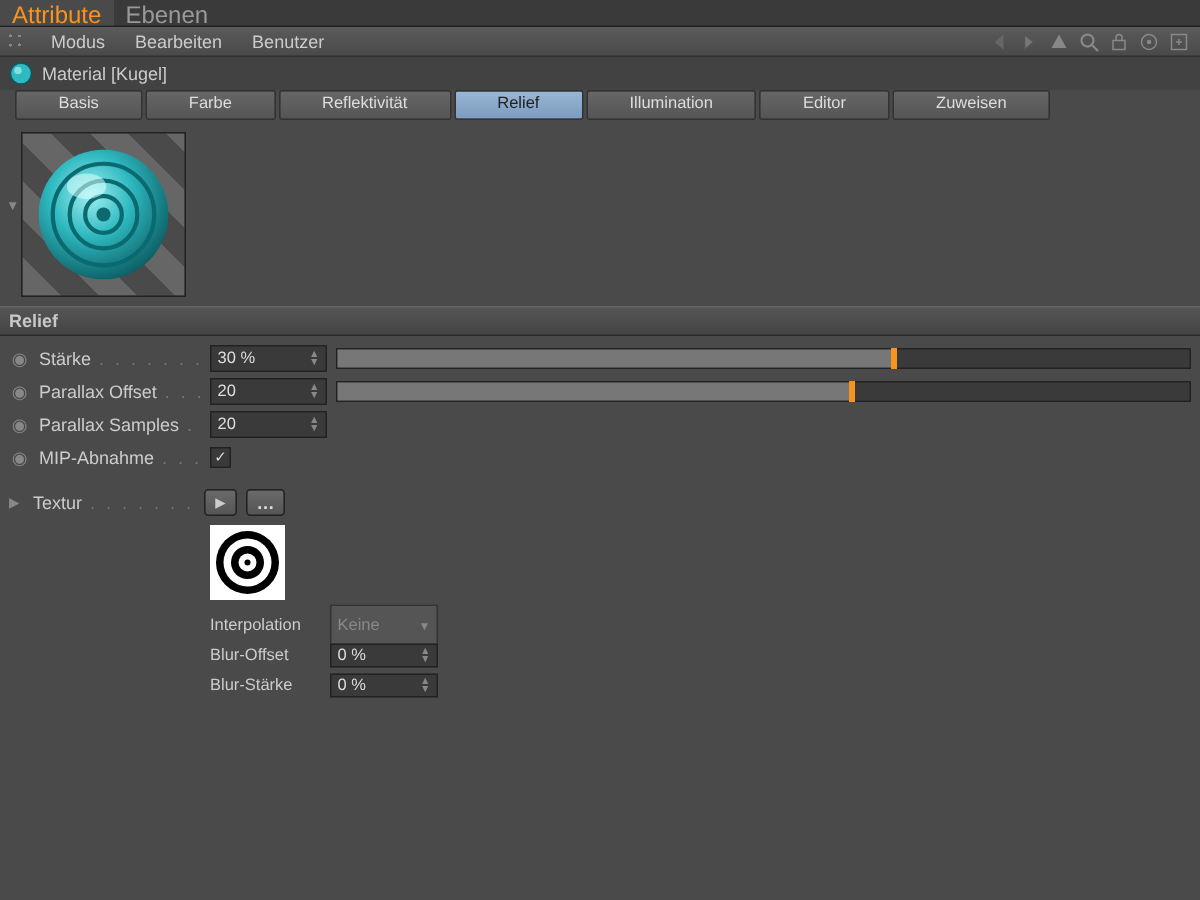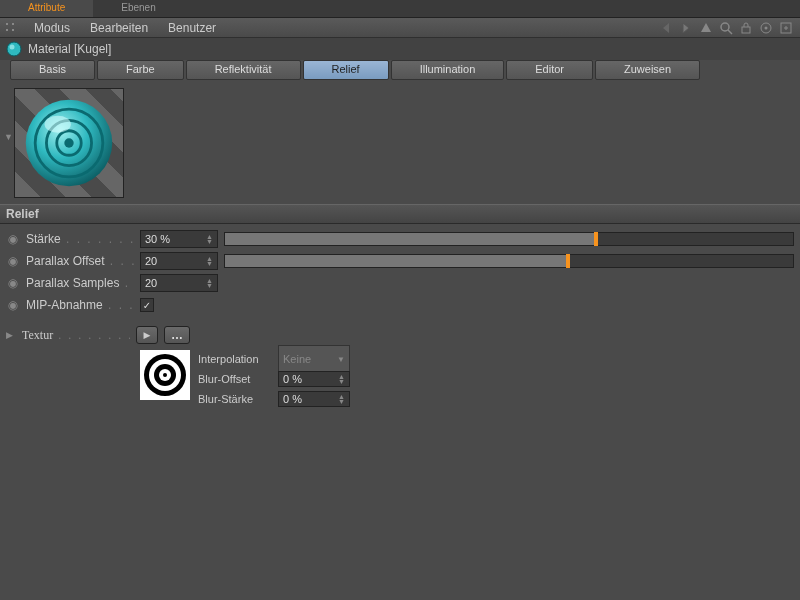--- a/index.html
+++ b/index.html
@@ -1,19 +1,19 @@
 <!DOCTYPE html>
 <html><head>
 <meta charset="utf-8">
 <style>
   * { box-sizing: border-box; margin: 0; padding: 0; font-family: Arial, Helvetica, sans-serif; }
   body { background: #4a4a4a; width: 800px; height: 600px; overflow: hidden; color: #b8b8b8; font-size: 12px; }
   
   .top-tabs { display: flex; height: 18px; background: #3a3a3a; border-bottom: 1px solid #222; }
-  .top-tab { padding: 2px 28px; font-size: 10px; color: #999; cursor: pointer; }
+  .top-tab { padding: 2px 8px; font-size: 16px; color: #999; cursor: pointer; }
   .top-tab.active { background: #4a4a4a; color: #f7931e; }
   
   .menubar { display: flex; align-items: center; height: 20px; background: linear-gradient(#5a5a5a,#4a4a4a); border-bottom: 1px solid #2f2f2f; padding: 0 4px; }
   .menubar .grip { width: 14px; height: 14px; margin-right: 6px; background:
     radial-gradient(circle at 3px 3px,#888 1px,transparent 1px),
     radial-gradient(circle at 9px 3px,#888 1px,transparent 1px),
     radial-gradient(circle at 3px 9px,#888 1px,transparent 1px),
     radial-gradient(circle at 9px 9px,#888 1px,transparent 1px); }
   .menubar .menu-item { padding: 0 10px; font-size: 12px; color: #ccc; cursor: pointer; }
   .menubar .spacer { flex: 1; }
@@ -41,27 +41,27 @@
   .label::after { content: " . . . . . . . . . . . . . . . . . . . ."; color: #777; letter-spacing: 2px; }
   .spin { display:flex; align-items:center; width: 78px; height: 18px; background: #3a3a3a; border: 1px solid #222; padding: 0 4px; color: #ddd; font-size: 11px; justify-content: space-between; }
   .spin .arrows { display:flex; flex-direction: column; line-height: 5px; font-size: 7px; color: #888; }
   .slider { flex: 1; height: 14px; background: #3a3a3a; border: 1px solid #222; position: relative; }
   .slider .fill { position: absolute; top:0; bottom:0; left:0; background: #777; }
   .slider .handle { position: absolute; top:-1px; bottom:-1px; width: 4px; background: #f7931e; }
   .check { width: 14px; height: 14px; background: #3a3a3a; border: 1px solid #222; color: #ddd; display:flex; align-items:center; justify-content:center; font-size: 10px; }
 
   .tex-row { display:flex; align-items:center; height: 22px; gap: 6px; margin-top: 8px; }
   .tex-caret { width: 10px; color: #888; font-size: 9px; }
-  .tex-label { width: 108px; position:relative; color:#ccc; overflow:hidden; white-space:nowrap;font-family:Liberation Serif, serif; }
+  .tex-label { width: 108px; position:relative; color:#ccc; overflow:hidden; white-space:nowrap; }
   .tex-label::after { content: " . . . . . . . . . . . . . . . . . . . ."; color:#777; letter-spacing:2px; }
   .tex-btn { width: 22px; height: 18px; background: linear-gradient(#6a6a6a,#555); border: 1px solid #222; border-radius: 3px; display:flex; align-items:center; justify-content:center; color:#ccc; font-size:9px; cursor:pointer; }
   .tex-field { flex:1; height:18px; background: linear-gradient(#6a6a6a,#555); border:1px solid #222; border-radius:3px; display:flex; align-items:center; justify-content:center; color:#ddd; font-size:11px; cursor:pointer; }
   .tex-more { width: 26px; height:18px; background: linear-gradient(#6a6a6a,#555); border:1px solid #222; border-radius:3px; display:flex; align-items:center; justify-content:center; color:#ddd; cursor:pointer; font-weight:bold; }
 
-  .tex-details { display:flex; gap: 8px; padding: 4px 0 0 134px; }
+  .tex-details { display:flex; gap: 8px; padding: 4px 0 0 134px; flex-direction: column; }
   .tex-thumb { width: 50px; height: 50px; background: #fff; display:flex; align-items:center; justify-content:center; }
   .tex-thumb svg { width: 46px; height: 46px; }
   .tex-fields { display:flex; flex-direction: column; gap: 2px; }
   .tex-fields .mini-row { display:flex; align-items:center; height: 18px; gap: 6px; }
   .mini-label { width: 74px; color: #ccc; font-size: 11px; }
   .mini-input { width: 72px; height: 16px; background: #3a3a3a; border:1px solid #222; color:#ddd; font-size:11px; padding:0 4px; display:flex; align-items:center; justify-content:space-between; }
   .mini-input .arrows { display:flex; flex-direction:column; line-height:5px; font-size:7px; color:#888; }
   .mini-select { width: 72px; height: 28px; background: #555; border:1px solid #333; color:#888; font-size:11px; padding:0 4px; display:flex; align-items:center; justify-content:space-between; }
 </style>
 </head>

